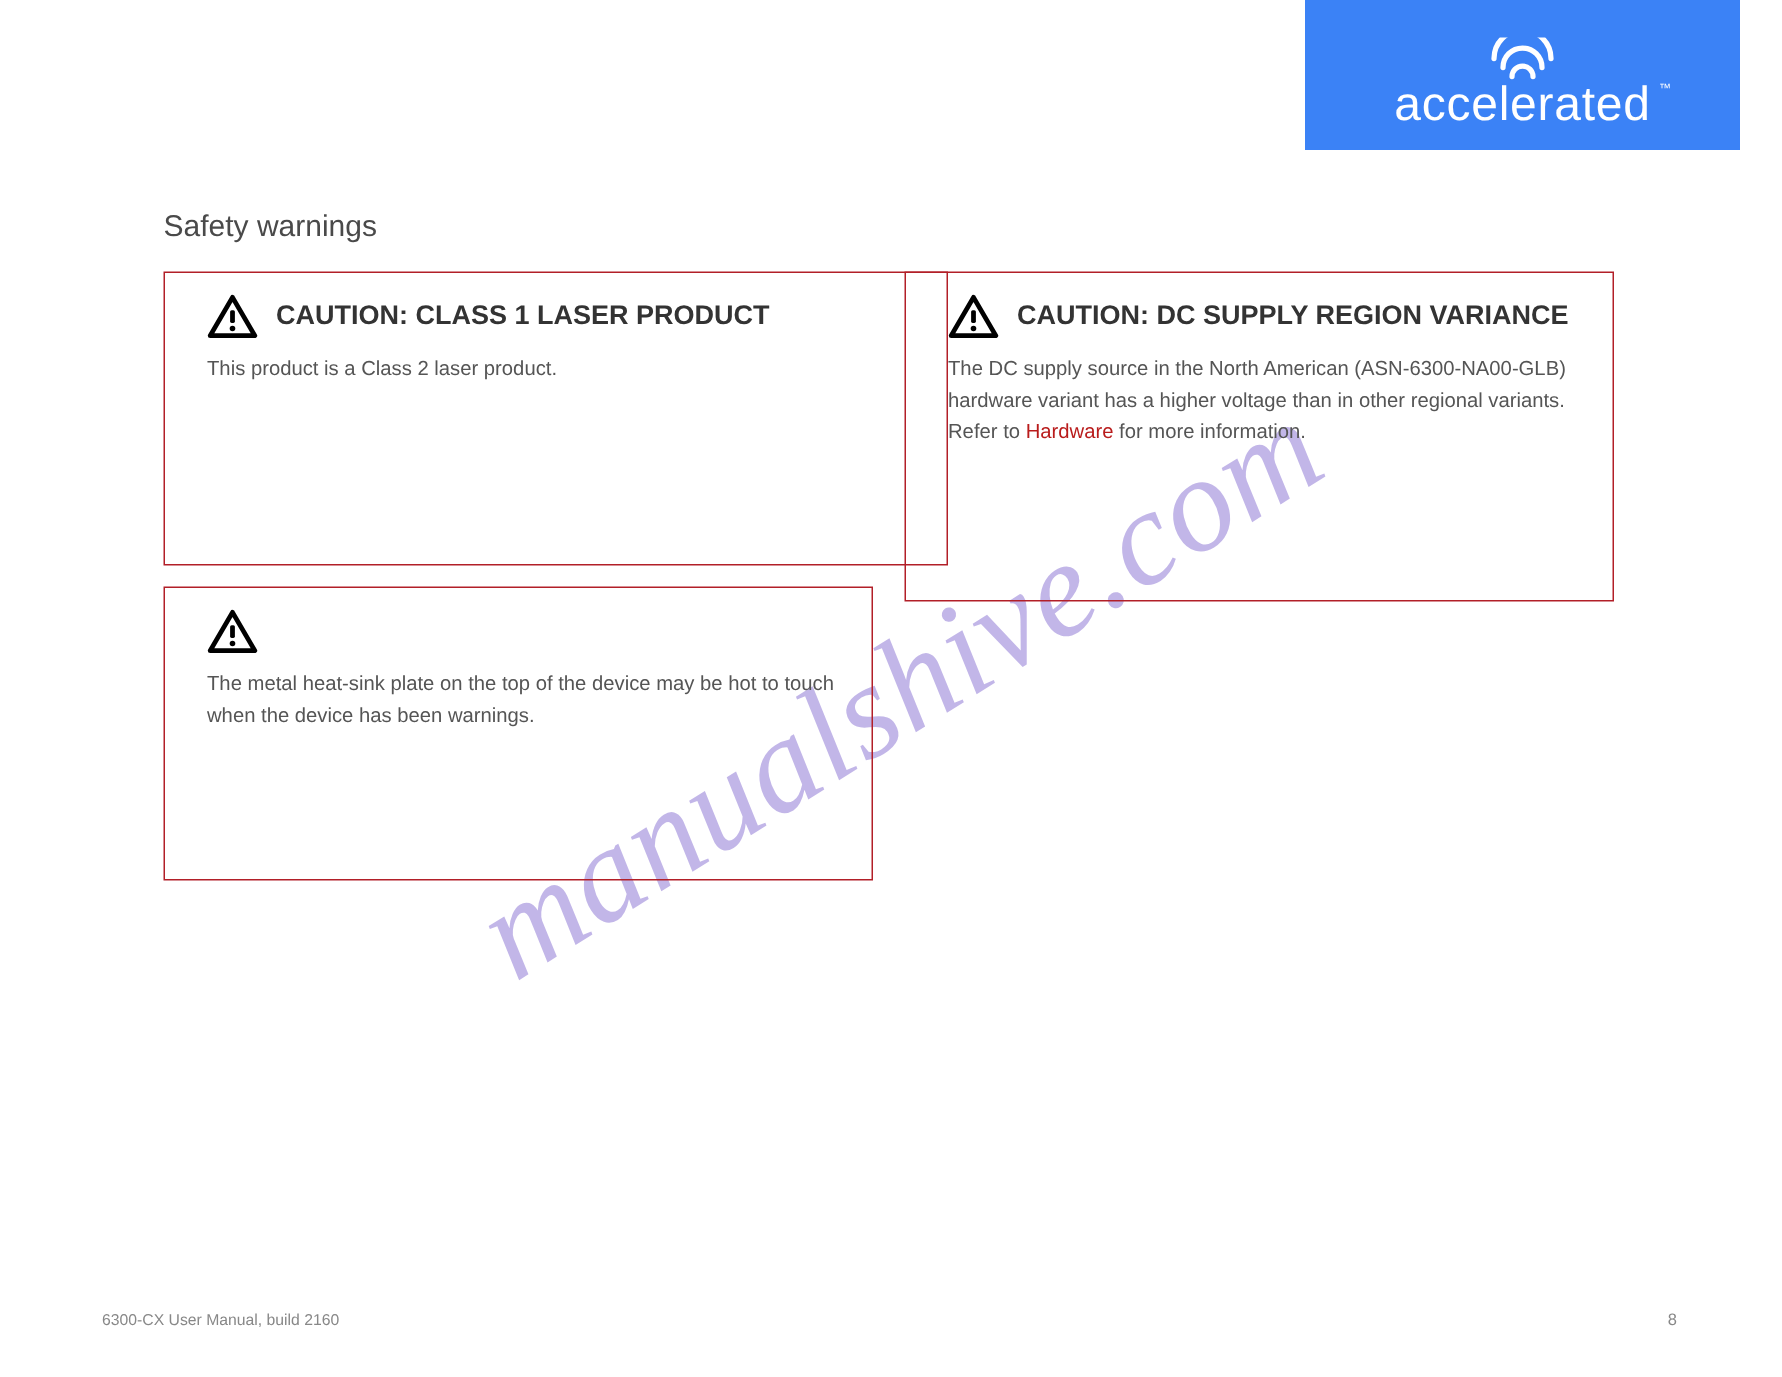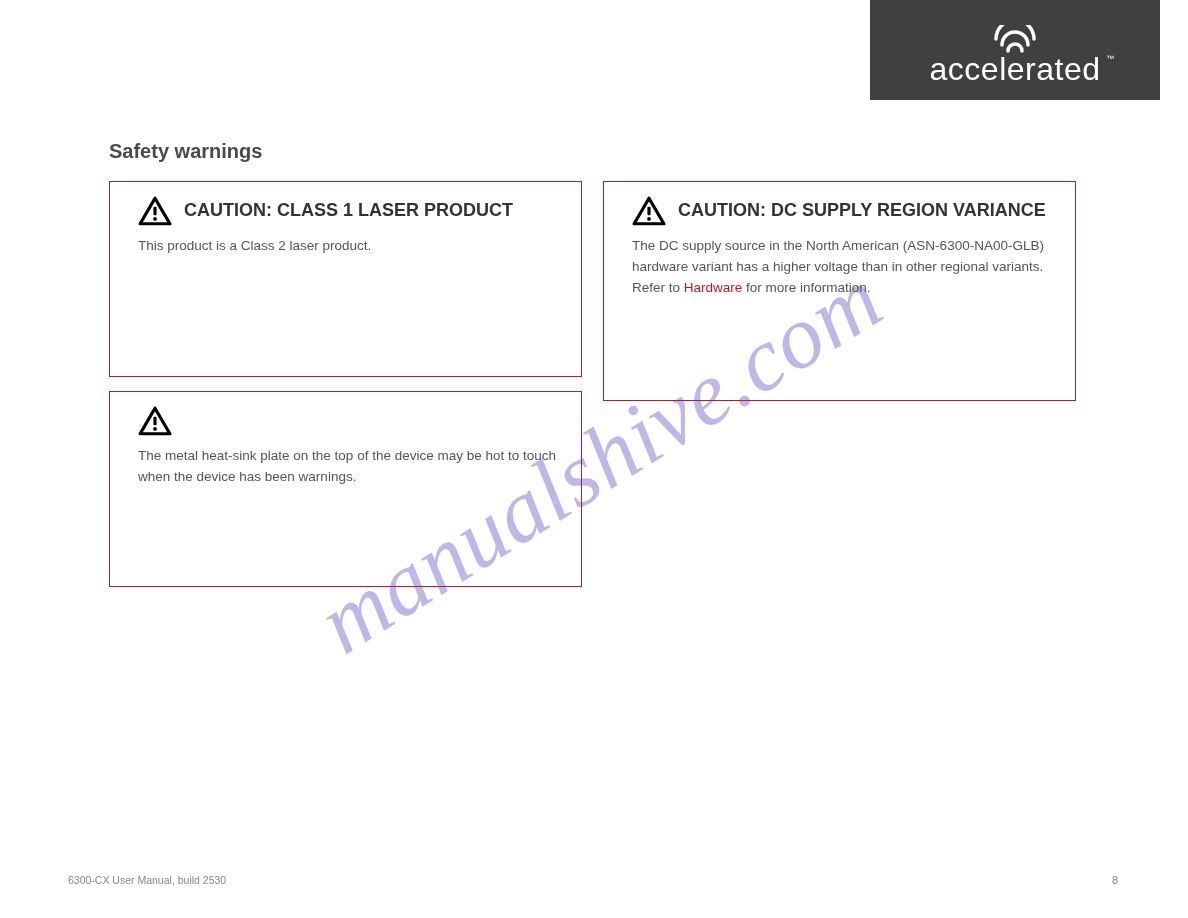--- a/index.html
+++ b/index.html
@@ -12,21 +12,21 @@
     position: relative;
   }
 
   
   .logo-block {
     position: absolute;
     top: 0;
     right: 28px;
     width: 290px;
     height: 100px;
-    background: #404040;
+    background: #3b82f6;
     display: flex;
     align-items: center;
     justify-content: center;
   }
   .logo-inner {
     position: relative;
     display: flex;
     flex-direction: column;
     align-items: center;
     justify-content: flex-end;
@@ -56,37 +56,37 @@
     color: #fff;
   }
 
   
   .page-title {
     position: absolute;
     top: 140px;
     left: 109px;
     font-size: 20px;
     color: #4a4a4a;
-    font-weight: 700;
+    font-weight: 400;
   }
 
   
   .caution-box {
     position: absolute;
     border: 1px solid #b21f28;
     box-sizing: border-box;
     padding: 14px 20px 18px 28px;
     font-size: 13.5px;
     color: #555;
     line-height: 1.55;
   }
   .box-top-left {
     top: 181px;
     left: 109px;
-    width: 473px;
+    width: 523px;
     height: 196px;
   }
   .box-top-right {
     top: 181px;
     left: 603px;
     width: 473px;
     height: 220px;
   }
   .box-bottom-left {
     top: 391px;
@@ -203,14 +203,14 @@
       <svg viewBox="0 0 64 56" xmlns="http://www.w3.org/2000/svg">
         <path d="M32 4 L60 52 L4 52 Z" fill="none" stroke="#000" stroke-width="6" stroke-linejoin="round"></path>
         <rect x="29" y="20" width="6" height="16" rx="2" fill="#000"></rect>
         <circle cx="32" cy="43" r="3.5" fill="#000"></circle>
       </svg>
     </span>
   </div>
   <div class="caution-text">The metal heat-sink plate on the top of the device may be hot to touch when the device has been warnings.</div>
 </div>
 
-<div class="footer-left">6300-CX User Manual, build 2530</div>
+<div class="footer-left">6300-CX User Manual, build 2160</div>
 <div class="footer-right">8</div>
 
 </body></html>

